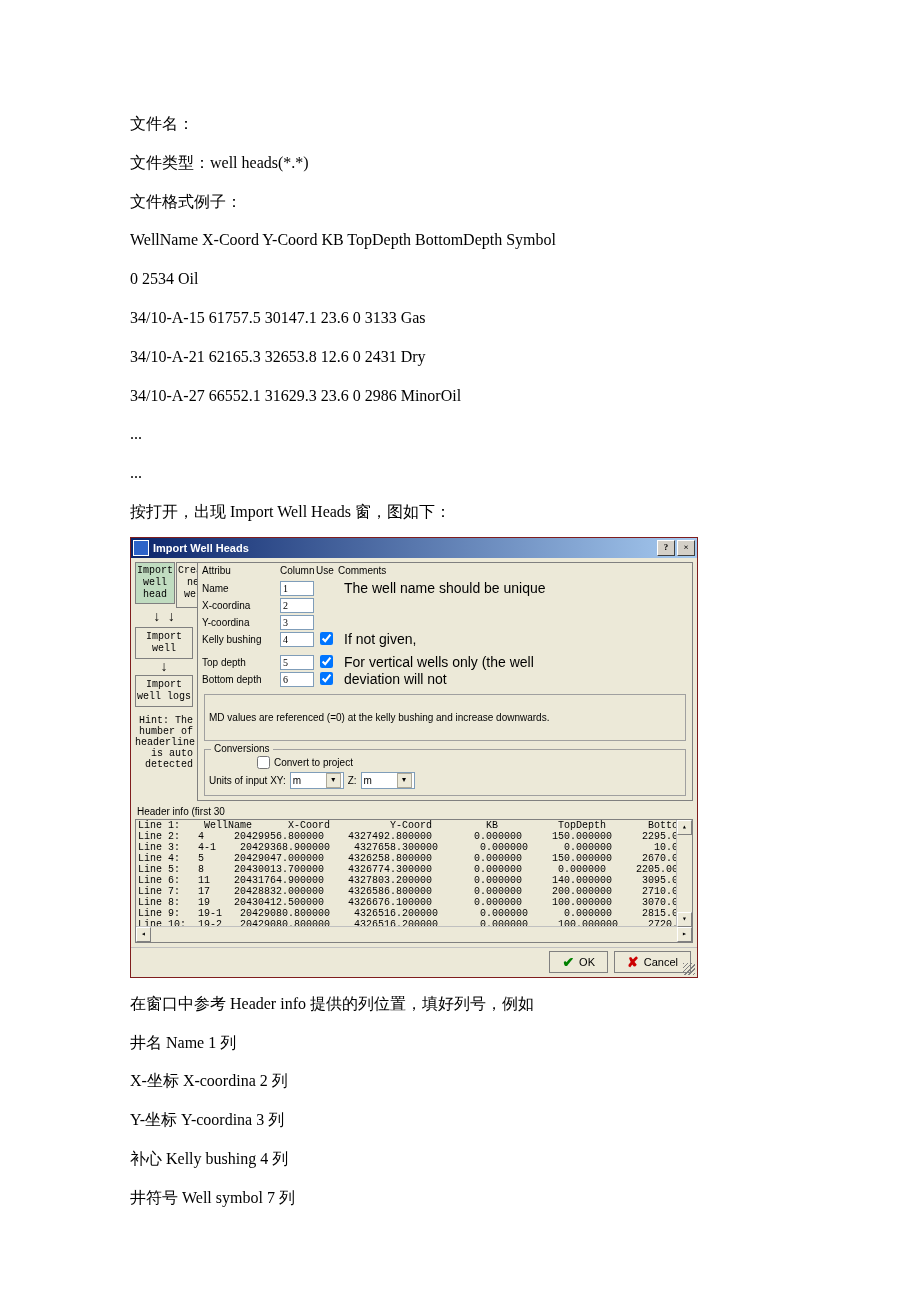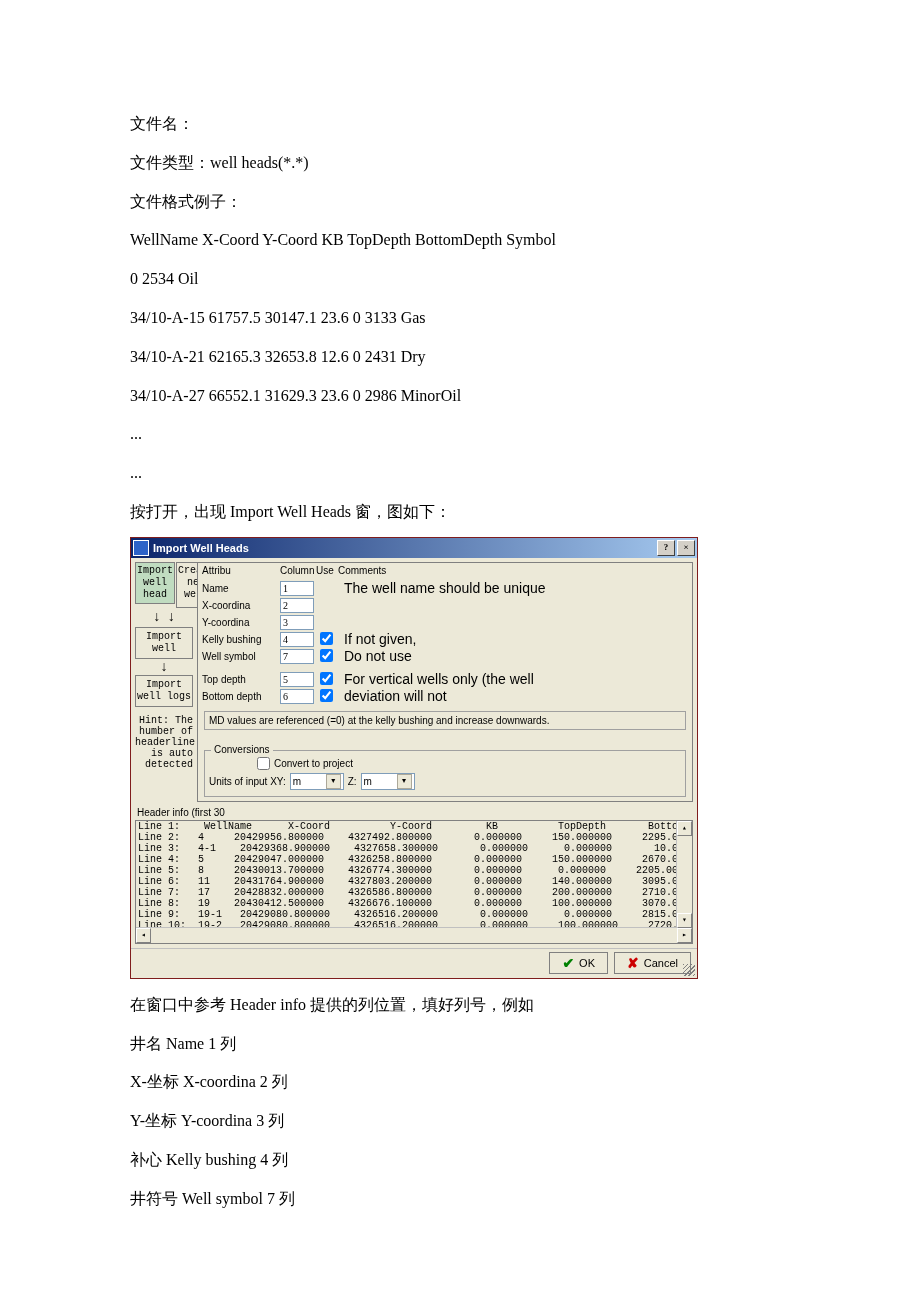--- a/index.html
+++ b/index.html
@@ -149,22 +149,22 @@
   .attr-row .chk {
     width: 22px;
     text-align: left;
   }
   .attr-row .chk input { margin: 0; }
   .attr-row .cmt { flex: 1; font-size: 14px; padding-left: 2px; }
 
   .mdnote {
     font-size: 10px;
     border: 1px solid #a0a0a0;
-    padding: 3px 4px;
-    margin: 6px 2px 20px 2px;
+    padding: 17px 4px;
+    margin: 6px 2px 8px 2px;
   }
   .convbox {
     border: 1px solid #a0a0a0;
     margin: 2px;
     padding: 2px 4px 6px 4px;
     position: relative;
     font-size: 10px;
   }
   .convbox .legend {
     position: absolute;
@@ -389,26 +389,20 @@
                 <div class="lbl">Y-coordina</div>
                 <input class="inp" value="3" style="">
                 <div class="chk"></div>
                 <div class="cmt"></div>
               </div>
               <div class="attr-row">
                 <div class="lbl">Kelly bushing</div>
                 <input class="inp" value="4" style="">
                 <div class="chk"><input type="checkbox" checked="" style=""></div>
                 <div class="cmt">If not given,</div>
-              </div>
-              <div class="attr-row">
-                <div class="lbl">Well symbol</div>
-                <input class="inp" value="7" style="">
-                <div class="chk"><input type="checkbox" checked="" style=""></div>
-                <div class="cmt">Do not use</div>
               </div>
               <div style="height:6px"></div>
               <div class="attr-row">
                 <div class="lbl">Top depth</div>
                 <input class="inp" value="5" style="">
                 <div class="chk"><input type="checkbox" checked="" style=""></div>
                 <div class="cmt">For vertical wells only (the well</div>
               </div>
               <div class="attr-row">
                 <div class="lbl">Bottom depth</div>

